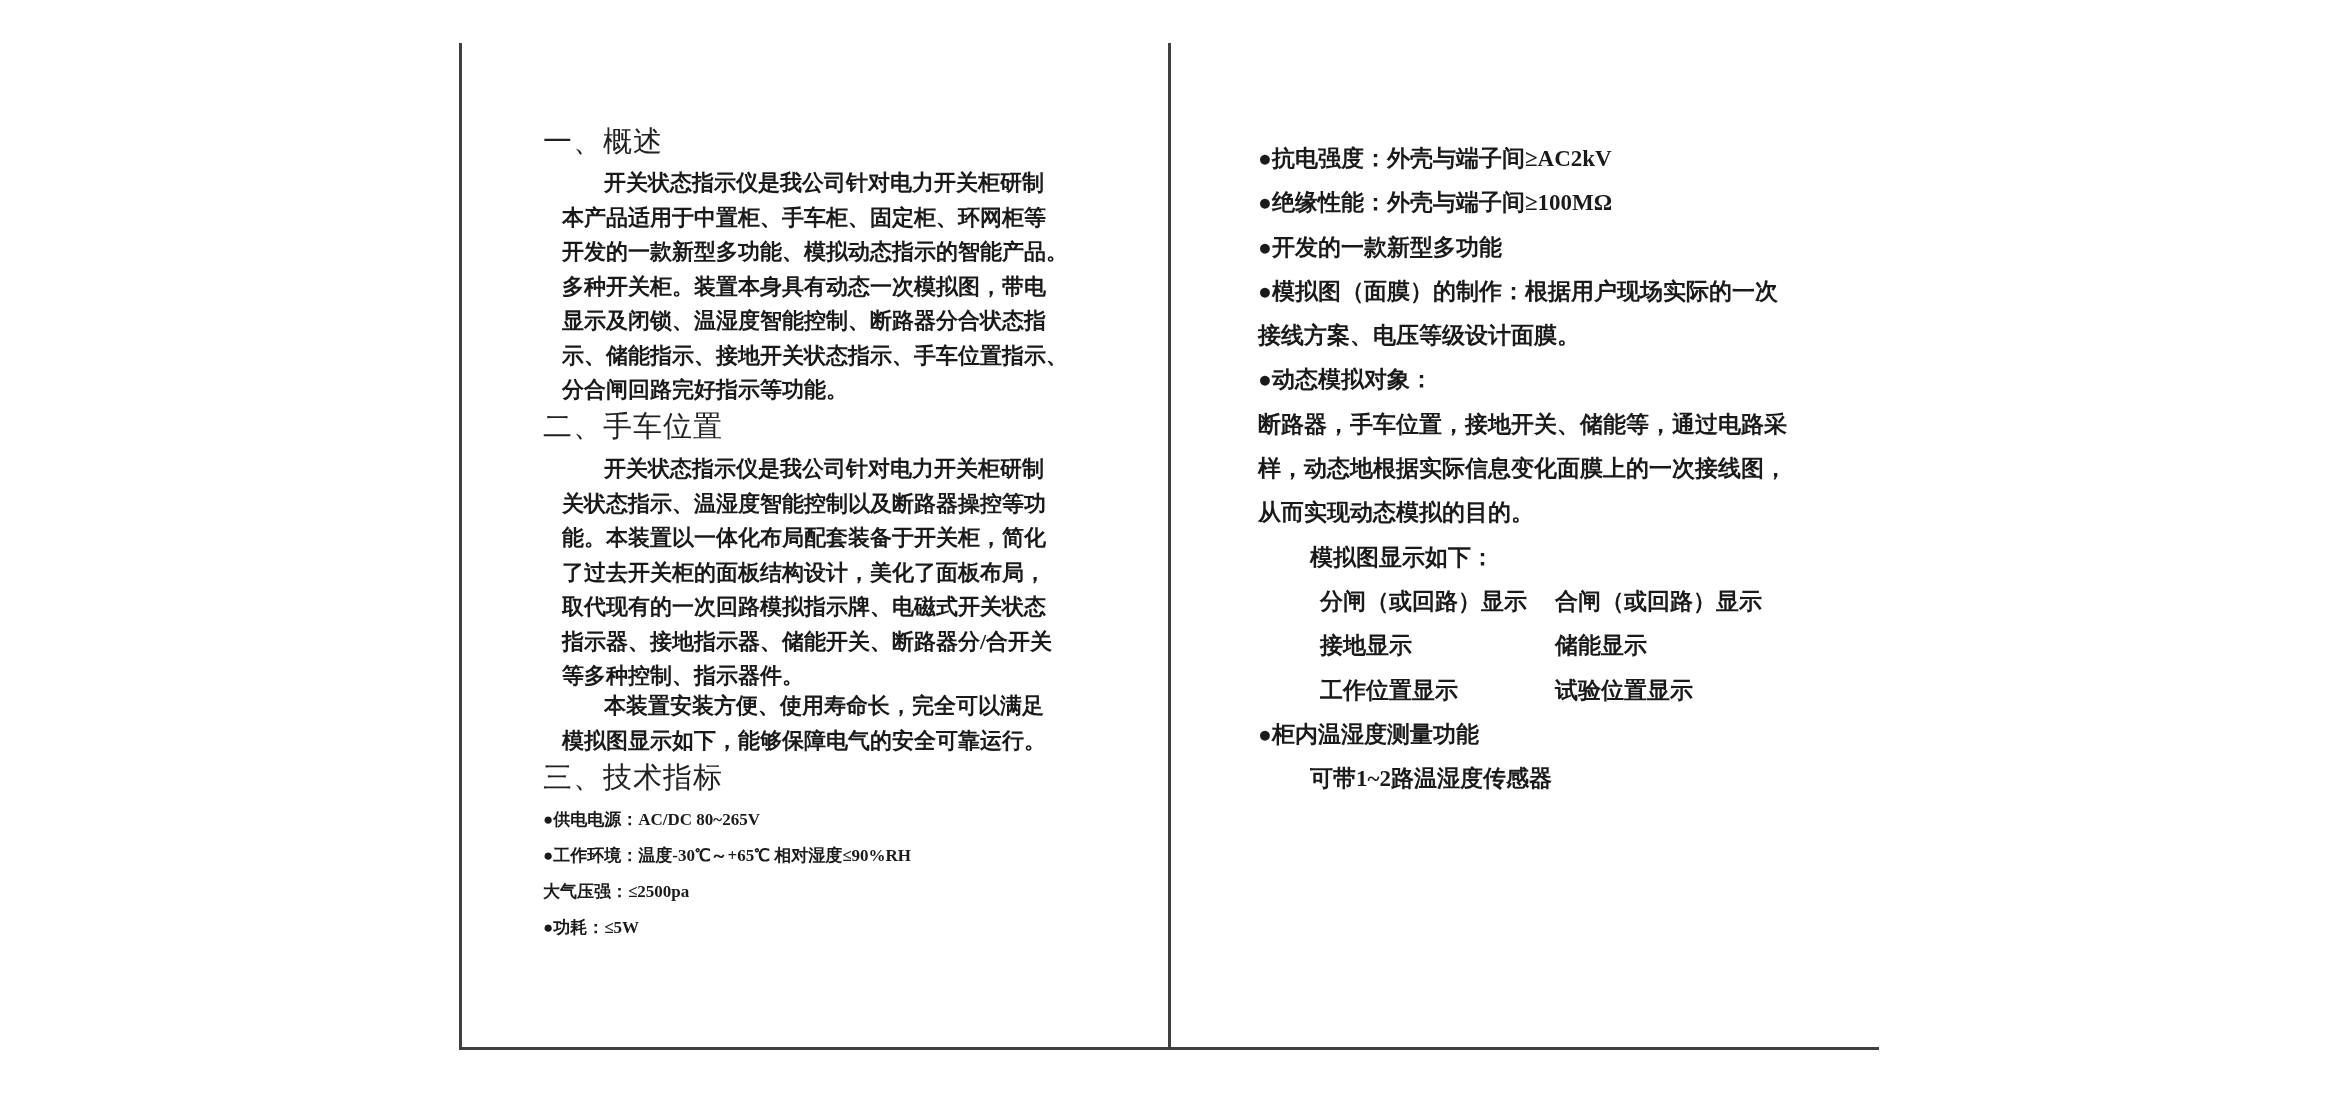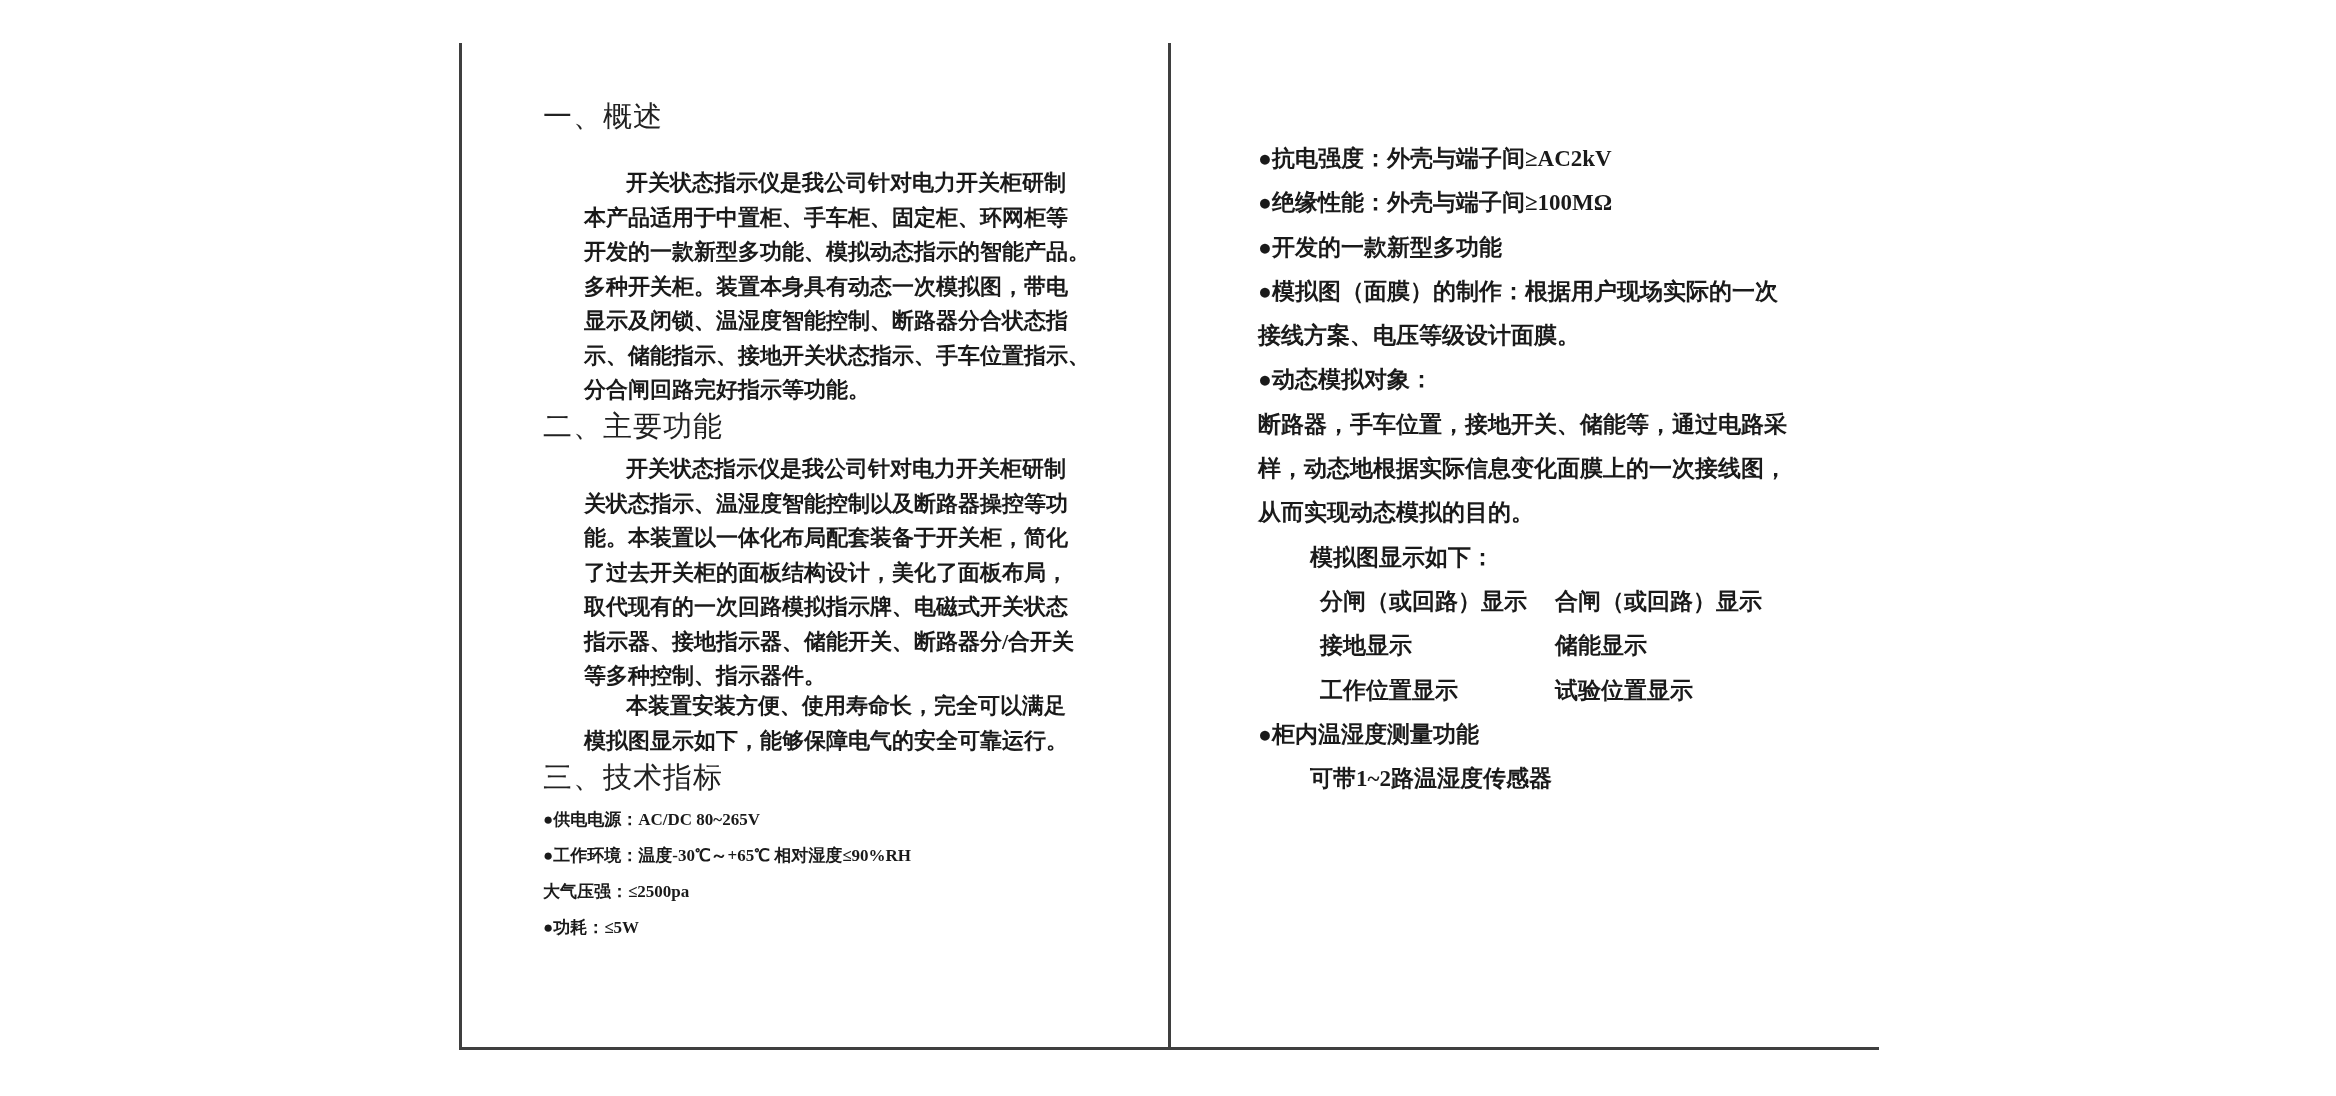--- a/index.html
+++ b/index.html
@@ -23,28 +23,28 @@
     position: absolute;
     left: 543px;
     font-family: "Liberation Sans", sans-serif;
     font-weight: 400;
     font-size: 29px;
     line-height: 36px;
     color: #222222;
     letter-spacing: 1px;
     white-space: nowrap;
   }
-  #sec1-h { top: 98px; }
+  #sec1-h { top: 123px; }
   #sec2-h { top: 408px; }
   #sec3-h { top: 759px; }
 
   
   .para {
     position: absolute;
-    left: 584px;
+    left: 562px;
     width: 470px;
     font-size: 22px;
     font-weight: bold;
     white-space: nowrap;
   }
   .para .line { height: 34.5px; line-height: 34.5px; }
   .indent-first .line:first-child { text-indent: 42px; }
   #sec1-p  { top: 166px; }
   #sec2-p1 { top: 452px; }
   #sec2-p2 { top: 689px; }
@@ -90,21 +90,21 @@
   <div class="para indent-first" id="sec1-p">
       <div class="line">开关状态指示仪是我公司针对电力开关柜研制</div>
       <div class="line">本产品适用于中置柜、手车柜、固定柜、环网柜等</div>
       <div class="line">开发的一款新型多功能、模拟动态指示的智能产品。</div>
       <div class="line">多种开关柜。装置本身具有动态一次模拟图，带电</div>
       <div class="line">显示及闭锁、温湿度智能控制、断路器分合状态指</div>
       <div class="line">示、储能指示、接地开关状态指示、手车位置指示、</div>
       <div class="line">分合闸回路完好指示等功能。</div>
     </div>
 
-  <div class="heading" id="sec2-h">二、主要功能</div>
+  <div class="heading" id="sec2-h">二、手车位置</div>
 
   <div class="para indent-first" id="sec2-p1">
       <div class="line">开关状态指示仪是我公司针对电力开关柜研制</div>
       <div class="line">关状态指示、温湿度智能控制以及断路器操控等功</div>
       <div class="line">能。本装置以一体化布局配套装备于开关柜，简化</div>
       <div class="line">了过去开关柜的面板结构设计，美化了面板布局，</div>
       <div class="line">取代现有的一次回路模拟指示牌、电磁式开关状态</div>
       <div class="line">指示器、接地指示器、储能开关、断路器分/合开关</div>
       <div class="line">等多种控制、指示器件。</div>
     </div>

